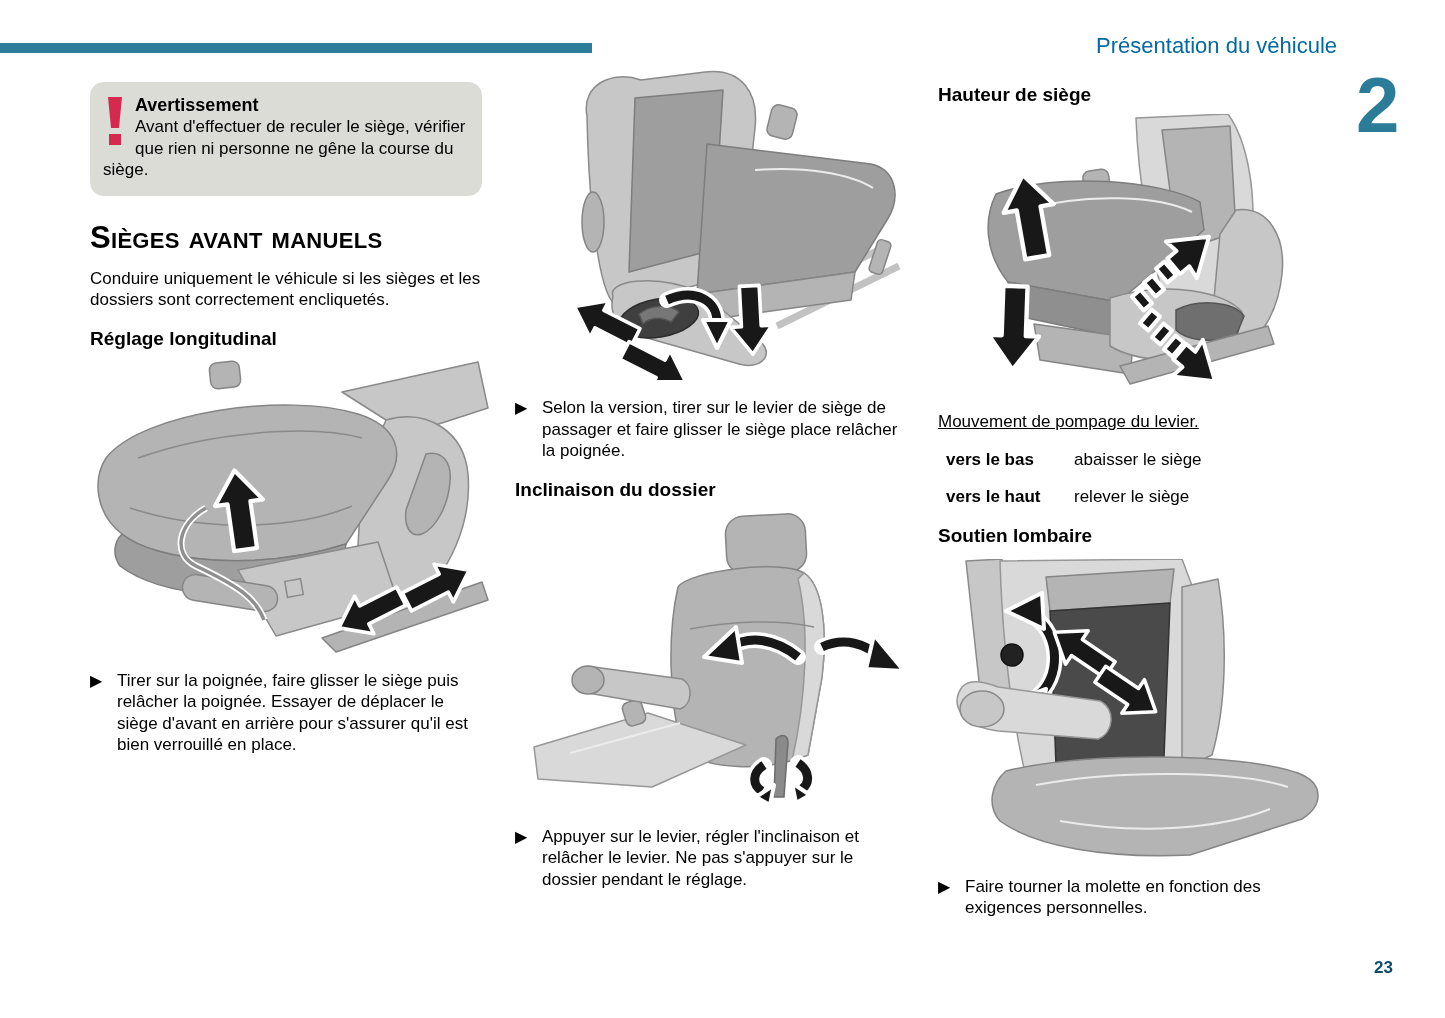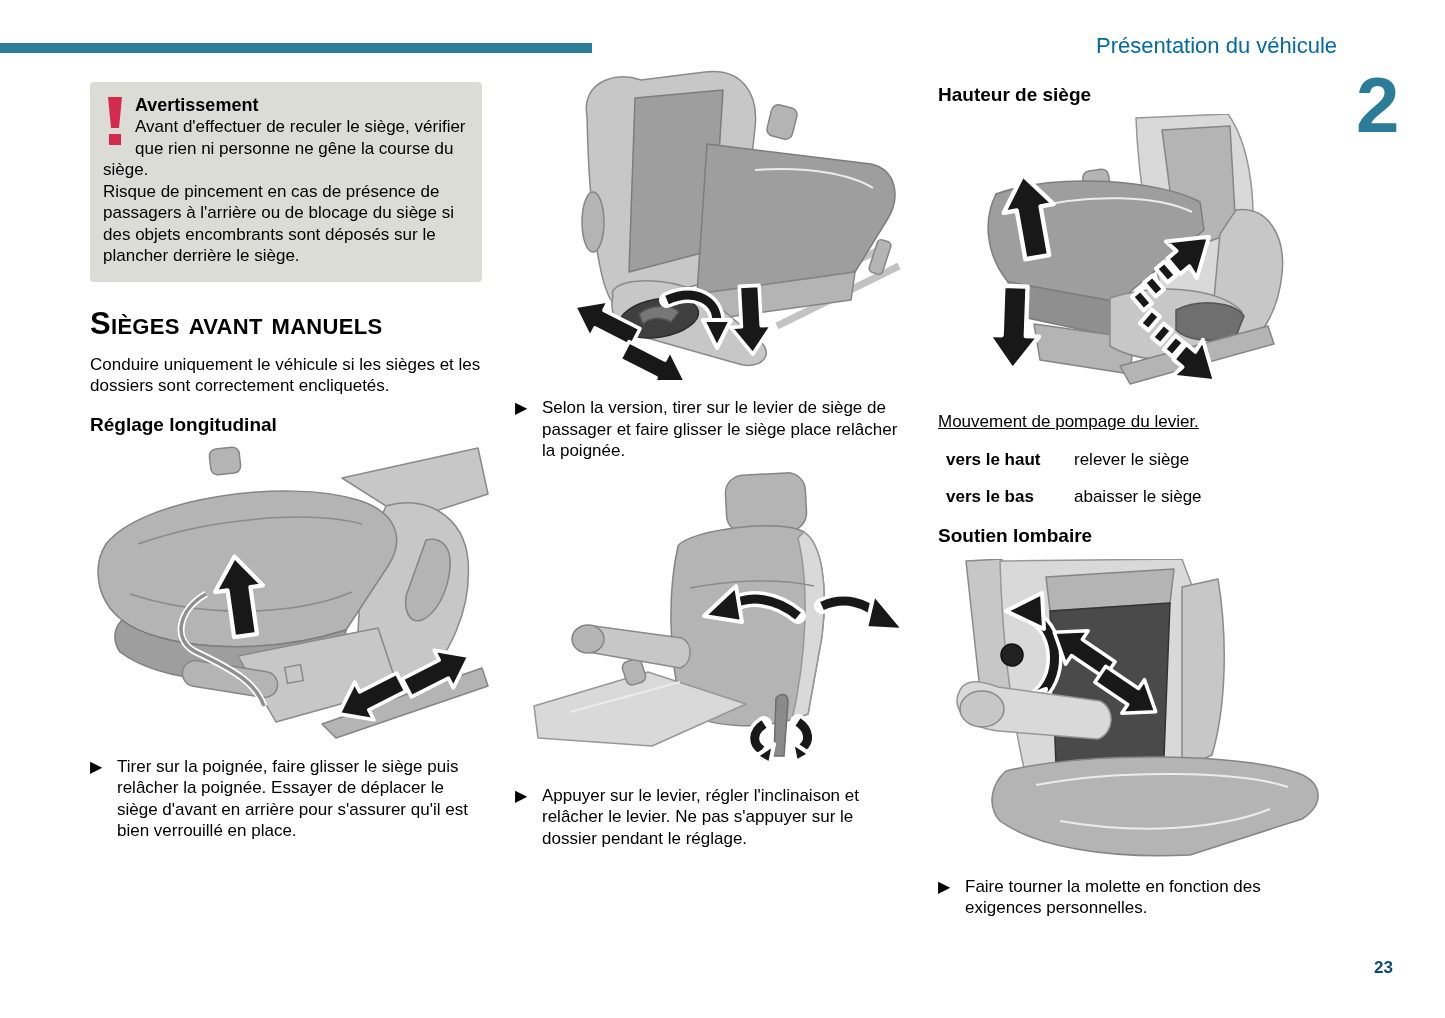--- a/index.html
+++ b/index.html
@@ -16,21 +16,21 @@
   .chapter-num { position:absolute; left:1356px; top:66px; font-size:78px; font-weight:bold; color:#2b7c99; line-height:1; letter-spacing:-2px; }
   .page-num { position:absolute; left:1374px; top:958px; font-size:17px; font-weight:bold; color:#0c4a6e; }
 
   .col { position:absolute; width:392px; }
   #col-left { left:90px; top:82px; }
   #col-mid  { left:515px; top:70px; }
   #col-right{ left:938px; top:84px; }
 
   p, .bullet, .mv-row { font-size:17px; line-height:21.5px; }
 
-  .warning-box { background:#dcdcd7; border-radius:4px; padding:13px 0 15px 13px; }
+  .warning-box { background:#dcdcd7; border-radius:14px; padding:13px 0 15px 13px; }
   .warning-box .wicon { float:left; margin:2px 10px 4px 2px; }
   .warn-title { font-weight:bold; font-size:18px; }
 
   h1.main-heading { font-size:31px; font-weight:bold; font-variant:small-caps; letter-spacing:0.3px; margin:24px 0 12px; }
   h2.sub { font-size:19px; font-weight:bold; margin:17px 0 8px; }
 
   .bullet { display:flex; margin-top:13px; }
   .bullet .tri { flex:0 0 27px; font-size:16px; line-height:22px; font-family:"DejaVu Sans",sans-serif; }
 
   figure { margin:0; }
@@ -68,21 +68,20 @@
 
   <div class="warning-box">
     <span class="wicon">
       <svg width="20" height="48" viewBox="0 0 20 48" aria-hidden="true">
         <path d="M3,0 L17,0 L14,31 L6,31 Z" fill="#d5294d"></path>
         <rect x="4" y="37" width="12" height="11" fill="#d5294d"></rect>
       </svg>
     </span>
     <span class="warn-title">Avertissement</span>
     <p>Avant d'effectuer de reculer le siège, vérifier que rien ni personne ne gêne la course du siège.</p>
-    <p>Risque de pincement en cas de présence de passagers à l'arrière ou de blocage du siège si des objets encombrants sont déposés sur le plancher derrière le siège.</p>
   </div>
 
   <h1 class="main-heading">Sièges avant manuels</h1>
 
   <p>Conduire uniquement le véhicule si les sièges et les dossiers sont correctement encliquetés.</p>
 
   <h2 class="sub">Réglage longitudinal</h2>
 
   <figure id="fig-longitudinal">
     <svg width="400" height="295" viewBox="0 0 400 295">
@@ -142,20 +141,21 @@
       <use href="#ar2" class="arr" transform="translate(50,252) rotate(-63) scale(0.9)"></use>
       <use href="#ar2" class="arr" transform="translate(100,296) rotate(117) scale(0.9)"></use>
     </svg>
   </figure>
 
   <div class="bullet">
     <span class="tri">▶</span>
     <span>Selon la version, tirer sur le levier de siège de passager et faire glisser le siège place relâcher la poignée.</span>
   </div>
 
+  <h2 class="sub">Inclinaison du dossier</h2>
 
   <figure id="fig-backrest">
     <svg width="390" height="300" viewBox="0 0 390 300">
       <rect class="f2" x="196" y="6" width="80" height="58" rx="18" transform="rotate(-3 236 35)"></rect>
       <line x1="218" y1="62" x2="220" y2="80" stroke="#8a8a8a" stroke-width="5"></line>
       <line x1="252" y1="60" x2="252" y2="78" stroke="#8a8a8a" stroke-width="5"></line>
       <path class="f2" d="M148,78 C158,62 252,50 274,64 C292,76 298,118 292,168 L278,246 C234,264 178,260 152,242 C138,186 138,122 148,78 Z"></path>
       <path class="f4" d="M274,64 C292,76 298,118 292,168 L278,246 L262,252 C276,190 280,120 268,70 Z"></path>
       <path class="ln" d="M160,120 C200,112 250,110 284,118"></path>
       <polygon class="f4" points="4,238 118,204 216,236 122,278 8,270"></polygon>
@@ -215,26 +215,26 @@
       <rect class="arr" x="-9" y="-5.5" width="18" height="11" transform="translate(224,220) rotate(130)" stroke-width="3"></rect>
       <rect class="arr" x="-9" y="-5.5" width="18" height="11" transform="translate(236,232) rotate(130)" stroke-width="3"></rect>
       <polygon class="arr" transform="translate(254,248) rotate(130)" points="0,-30 24,6 10,4 10,16 -10,16 -10,4 -24,6" stroke-width="3.5"></polygon>
     </svg>
   </figure>
 
   <p class="note">Mouvement de pompage du levier.</p>
 
   <div class="mv-table">
     <div class="mv-row">
+      <div class="mv-a">vers le bas</div>
+      <div class="mv-r">abaisser le siège</div>
+    </div>
+    <div class="mv-row">
       <div class="mv-a">vers le haut</div>
       <div class="mv-r">relever le siège</div>
-    </div>
-    <div class="mv-row">
-      <div class="mv-a">vers le bas</div>
-      <div class="mv-r">abaisser le siège</div>
     </div>
   </div>
 
   <h2 class="sub">Soutien lombaire</h2>
 
   <figure id="fig-lumbar">
     <svg width="390" height="300" viewBox="0 0 390 300">
       <defs>
           <path id="ar5" d="M0,-38 L23,-7 L11,-7 L11,38 L-11,38 L-11,-7 L-23,-7 Z"></path>
         </defs>

